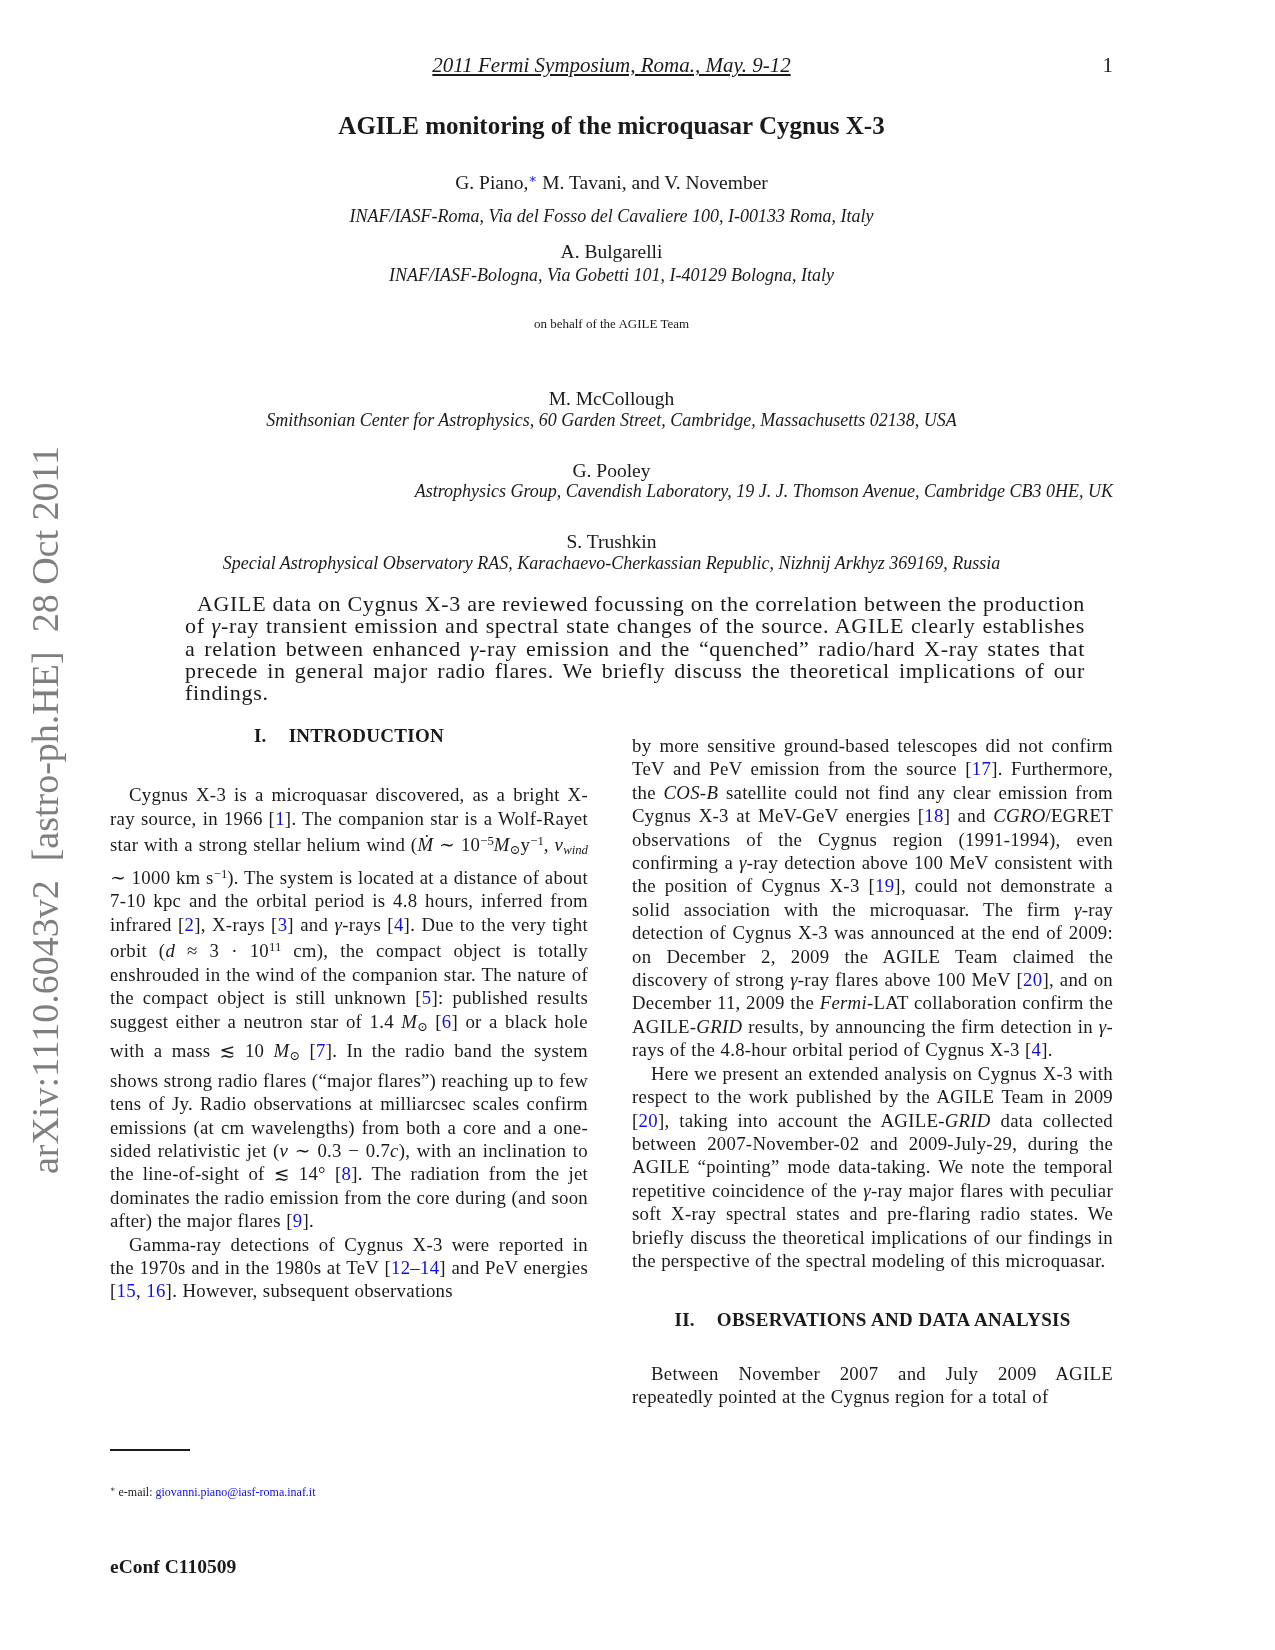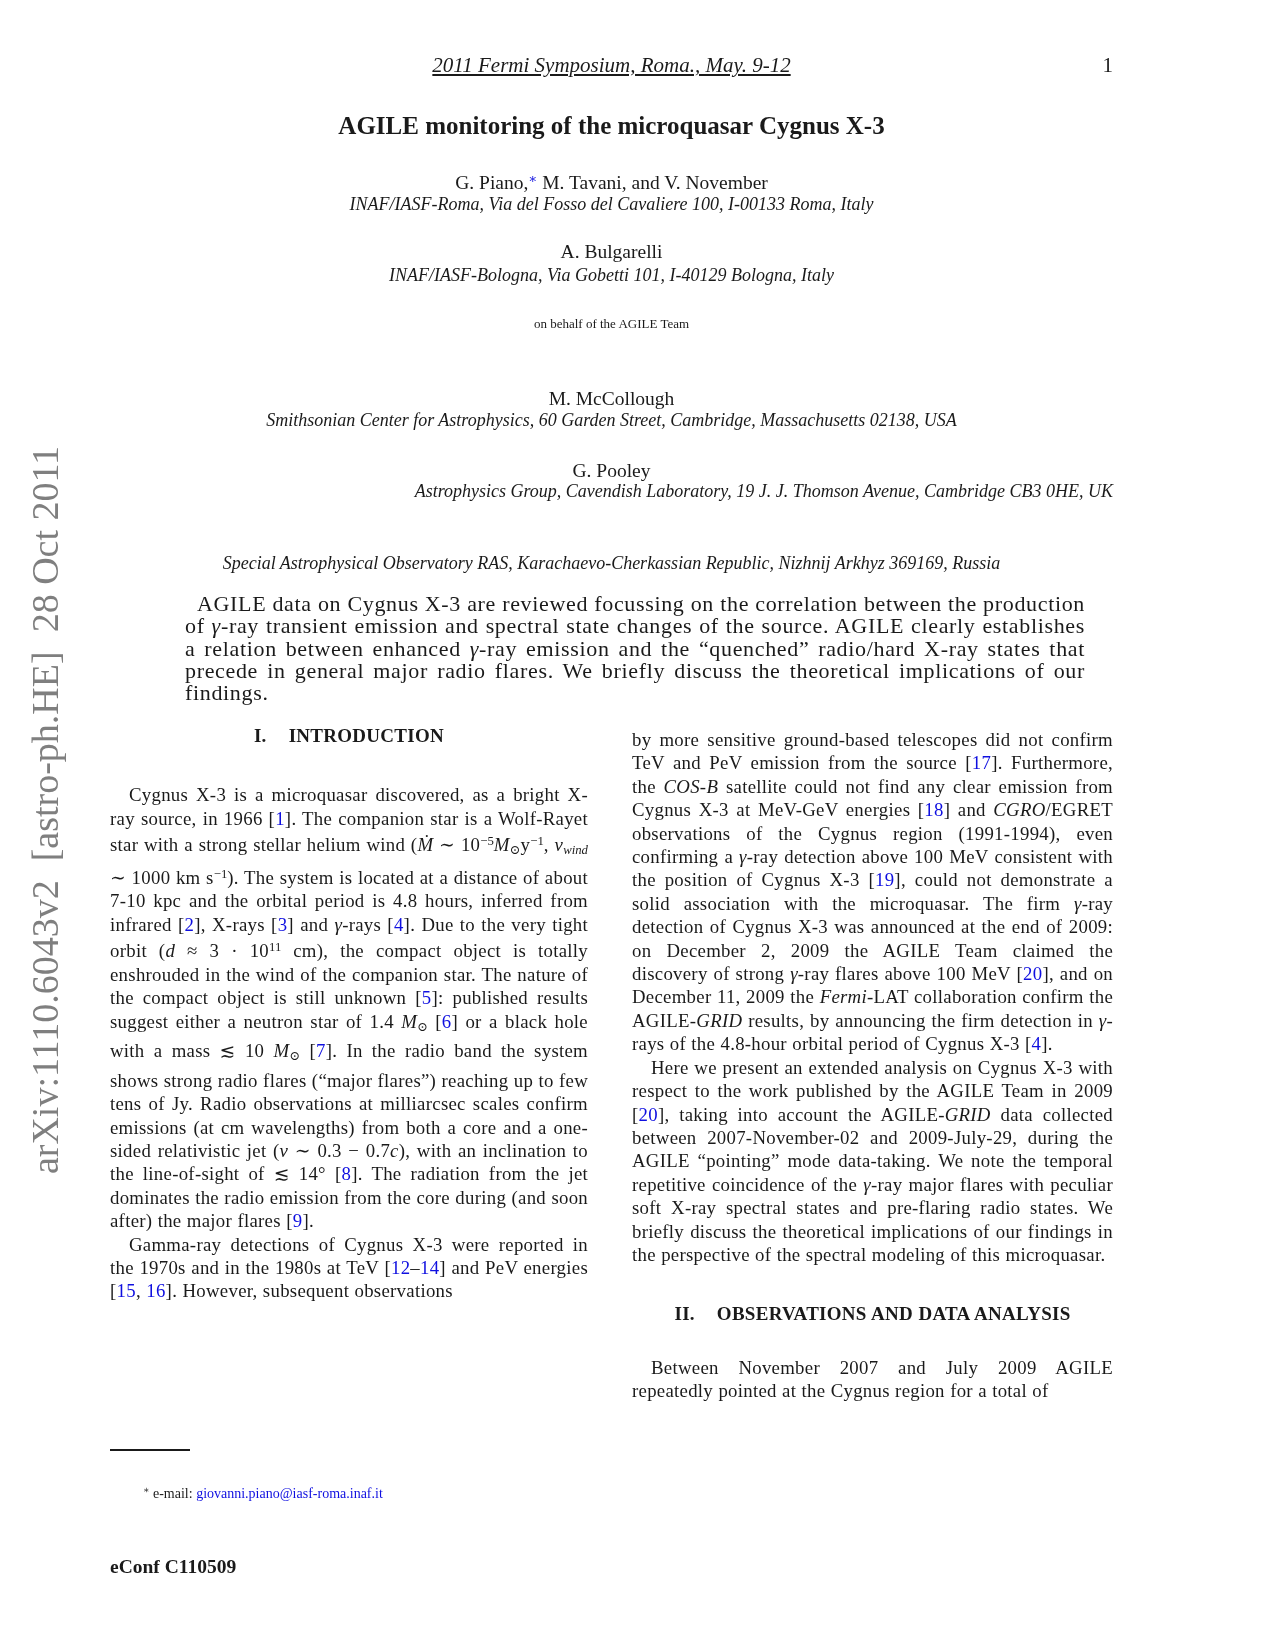--- a/index.html
+++ b/index.html
@@ -30,51 +30,51 @@
   .header .conf{font-style:italic;}
   .header .pageno{position:absolute;right:0;top:0;font-style:normal;}
   
   .title{
     position:absolute;left:110px;top:112px;width:1003px;
     text-align:center;font-weight:bold;font-size:25px;
   }
   .fm{position:absolute;left:110px;width:1003px;text-align:center;}
   .fm-name{font-size:19.5px;}
   .fm-affil{font-size:18px;font-style:italic;}
-  .t-a1n{top:171px;} .t-a1f{top:194px;font-style:italic;}
+  .t-a1n{top:171px;} .t-a1f{top:206px;font-style:italic;}
   .t-a2n{top:241px;} .t-a2f{top:265px;}
   .t-behalf{top:316px;font-size:13px;}
   .t-a3n{top:388px;} .t-a3f{top:410px;}
   .t-a4n{top:460px;} .t-a4f{top:481px;text-align:right;}
   .t-a5n{top:531px;} .t-a5f{top:553px;}
   .abstract{
     position:absolute;left:185px;top:593px;width:900px;
     text-align:justify;font-size:22px;line-height:22.3px;
     text-indent:12px;letter-spacing:0.03em;
   }
   
   .col{
     position:absolute;top:722px;
     font-size:18.8px;line-height:23.4px;
     text-align:justify;letter-spacing:0.015em;word-spacing:0.02em;
   }
   .col.left{left:110px;width:478px;}
   .col.right{left:632px;width:481px;}
   .col p{margin:0;text-indent:19px;}
   .col p.noindent{text-indent:0;}
-  .col.right p.first{margin-top:6px;}
+  .col.right p.first{margin-top:12px;}
   .sec{
     text-align:center;font-weight:bold;font-size:19px;
     margin:2px 0 36px 0;text-indent:0;
   }
   .sec .num{margin-right:22px;}
   .sec.sec2{margin:36px 10px 30px 10px;}
   
   .fn-rule{position:absolute;left:110px;top:1449px;width:80px;border-top:2px solid #1a1a1a;}
-  .footnote{position:absolute;left:110px;top:1484px;width:478px;font-size:14px;margin-left:33px;}
+  .footnote{position:absolute;left:110px;top:1484px;width:478px;font-size:12px;}
   .econf{position:absolute;left:110px;top:1556px;font-weight:bold;font-size:19.5px;}
   
   .run-i{font-style:italic;}
   .run-c{color:#0f0fe0;}
   .run-link{color:#0f0fe0;}
   .run-sup{font-size:68%;vertical-align:0.48em;letter-spacing:0;}
   .run-sub{font-size:68%;vertical-align:-0.25em;letter-spacing:0;}
 </style>
 </head>
 <body>
@@ -97,20 +97,21 @@
   <div class="fm fm-affil t-a2f">INAF/IASF-Bologna, Via Gobetti 101, I-40129 Bologna, Italy</div>
 
   <div class="fm t-behalf">on behalf of the AGILE Team</div>
 
   <div class="fm fm-name t-a3n"><span>M. McCollough</span></div>
   <div class="fm fm-affil t-a3f">Smithsonian Center for Astrophysics, 60 Garden Street, Cambridge, Massachusetts 02138, USA</div>
 
   <div class="fm fm-name t-a4n"><span>G. Pooley</span></div>
   <div class="fm fm-affil t-a4f">Astrophysics Group, Cavendish Laboratory, 19 J. J. Thomson Avenue, Cambridge CB3 0HE, UK</div>
 
+  <div class="fm fm-name t-a5n"><span>S. Trushkin</span></div>
   <div class="fm fm-affil t-a5f">Special Astrophysical Observatory RAS, Karachaevo-Cherkassian Republic, Nizhnij Arkhyz 369169, Russia</div>
 
   <div class="abstract"><span>AGILE data on Cygnus X-3 are reviewed focussing on the correlation between the production of </span><span class="run-i">γ</span><span>-ray transient emission and spectral state changes of the source.  AGILE clearly establishes a relation between enhanced </span><span class="run-i">γ</span><span>-ray emission and the “quenched” radio/hard X-ray states that precede in general major radio flares. We briefly discuss the theoretical implications of our findings.</span></div>
 
   <div class="col left">
     <div class="sec">
       <span class="num">I.</span><span>INTRODUCTION</span>
     </div>
     <p class="indent"><span>Cygnus X-3 is a microquasar discovered, as a bright X-ray source, in 1966 [</span><span class="run-c">1</span><span>].  The companion star is a Wolf-Rayet star with a strong stellar helium wind (</span><span class="run-i">Ṁ</span><span> ∼ 10</span><span class="run-sup">−5</span><span class="run-i">M</span><span class="run-sub">⊙</span><span>y</span><span class="run-sup">−1</span><span>, </span><span class="run-i">v</span><span class="run-sub run-i">wind</span><span> ∼ 1000 km s</span><span class="run-sup">−1</span><span>). The system is located at a distance of about 7-10 kpc and the orbital period is 4.8 hours, inferred from infrared [</span><span class="run-c">2</span><span>], X-rays [</span><span class="run-c">3</span><span>] and </span><span class="run-i">γ</span><span>-rays [</span><span class="run-c">4</span><span>].  Due to the very tight orbit (</span><span class="run-i">d</span><span> ≈ 3 · 10</span><span class="run-sup">11</span><span> cm), the compact object is totally enshrouded in the wind of the companion star.  The nature of the compact object is still unknown [</span><span class="run-c">5</span><span>]:  published results suggest either a neutron star of 1.4 </span><span class="run-i">M</span><span class="run-sub">⊙</span><span> [</span><span class="run-c">6</span><span>] or a black hole with a mass ≲ 10 </span><span class="run-i">M</span><span class="run-sub">⊙</span><span> [</span><span class="run-c">7</span><span>].  In the radio band the system shows strong radio flares (“major flares”) reaching up to few tens of Jy.  Radio observations at milliarcsec scales confirm emissions (at cm wavelengths) from both a core and a one-sided relativistic jet (</span><span class="run-i">v</span><span> ∼ 0.3 − 0.7</span><span class="run-i">c</span><span>), with an inclination to the line-of-sight of ≲ 14° [</span><span class="run-c">8</span><span>].  The radiation from the jet dominates the radio emission from the core during (and soon after) the major flares [</span><span class="run-c">9</span><span>].</span></p>
     <p class="indent"><span>Gamma-ray detections of Cygnus X-3 were reported in the 1970s and in the 1980s at TeV [</span><span class="run-c">12</span><span>–</span><span class="run-c">14</span><span>] and PeV energies [</span><span class="run-c">15</span><span>, </span><span class="run-c">16</span><span>].  However, subsequent observations</span></p>

